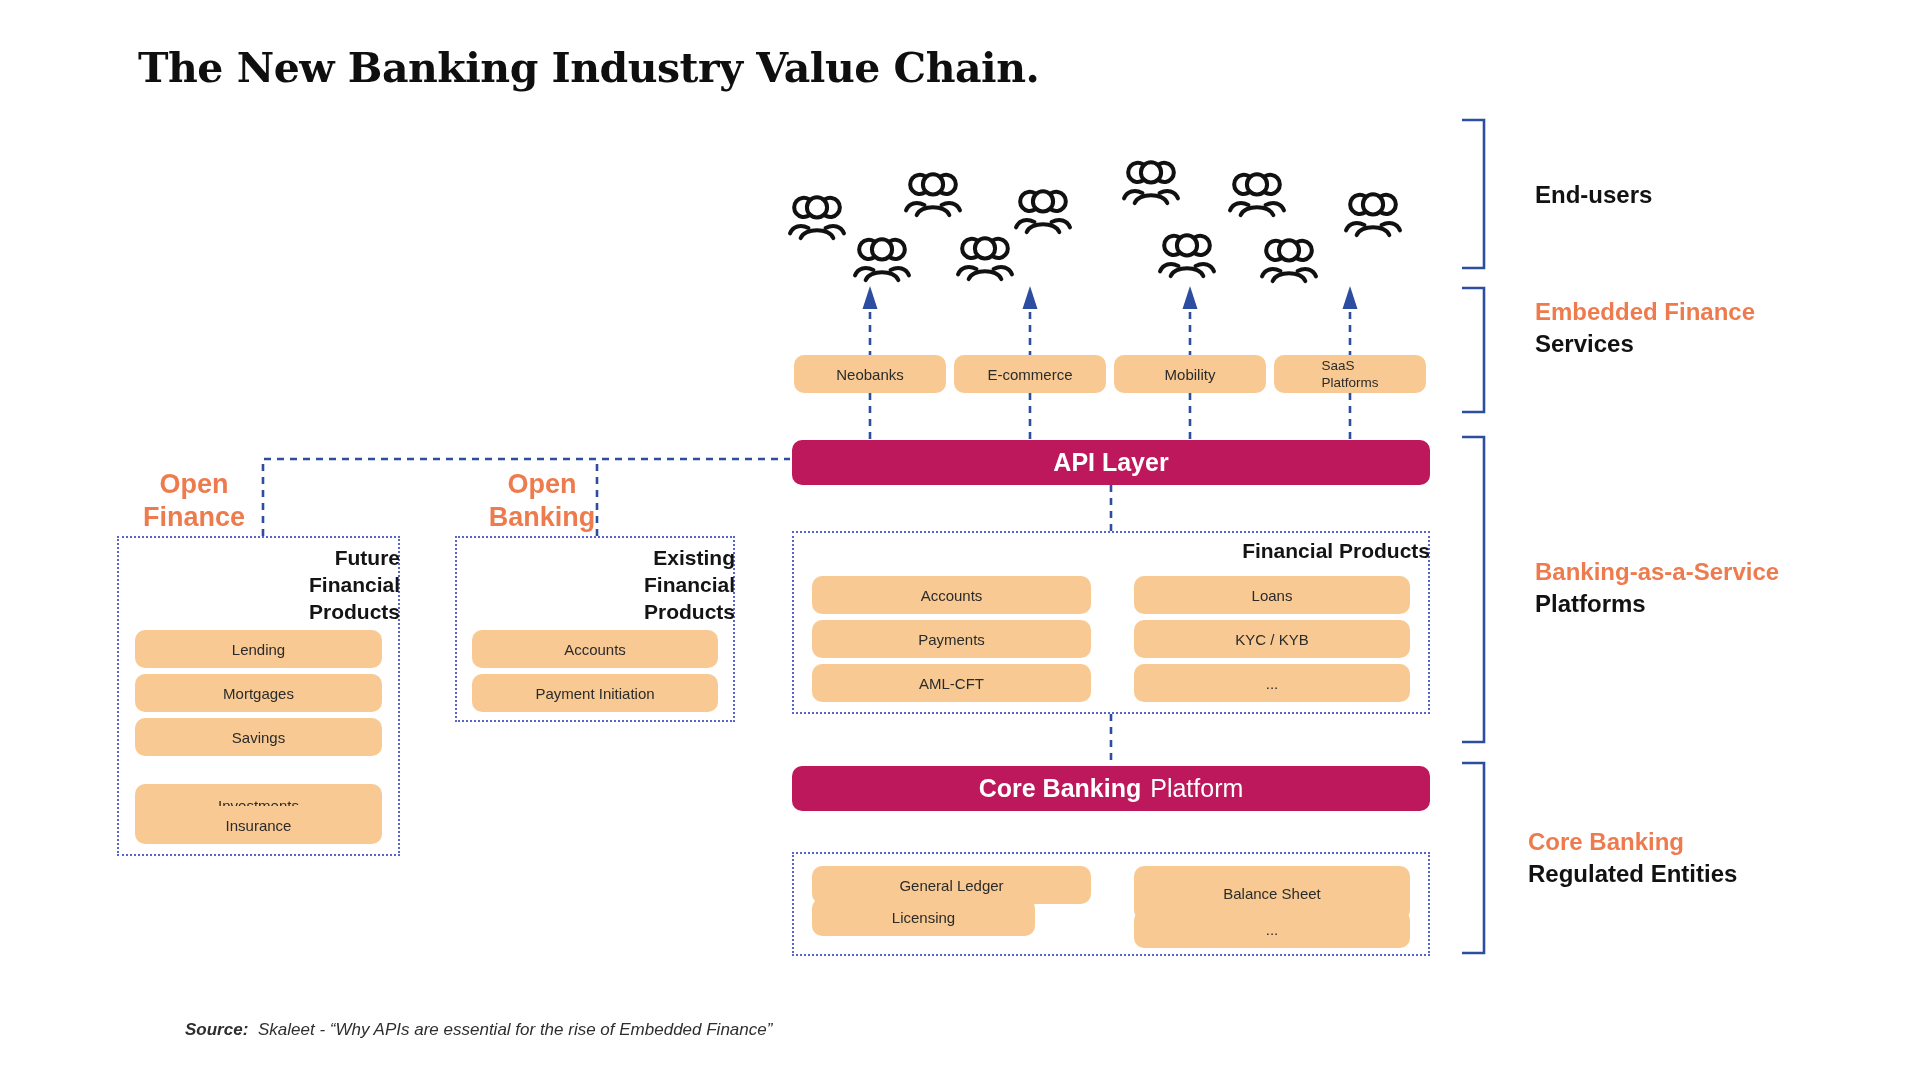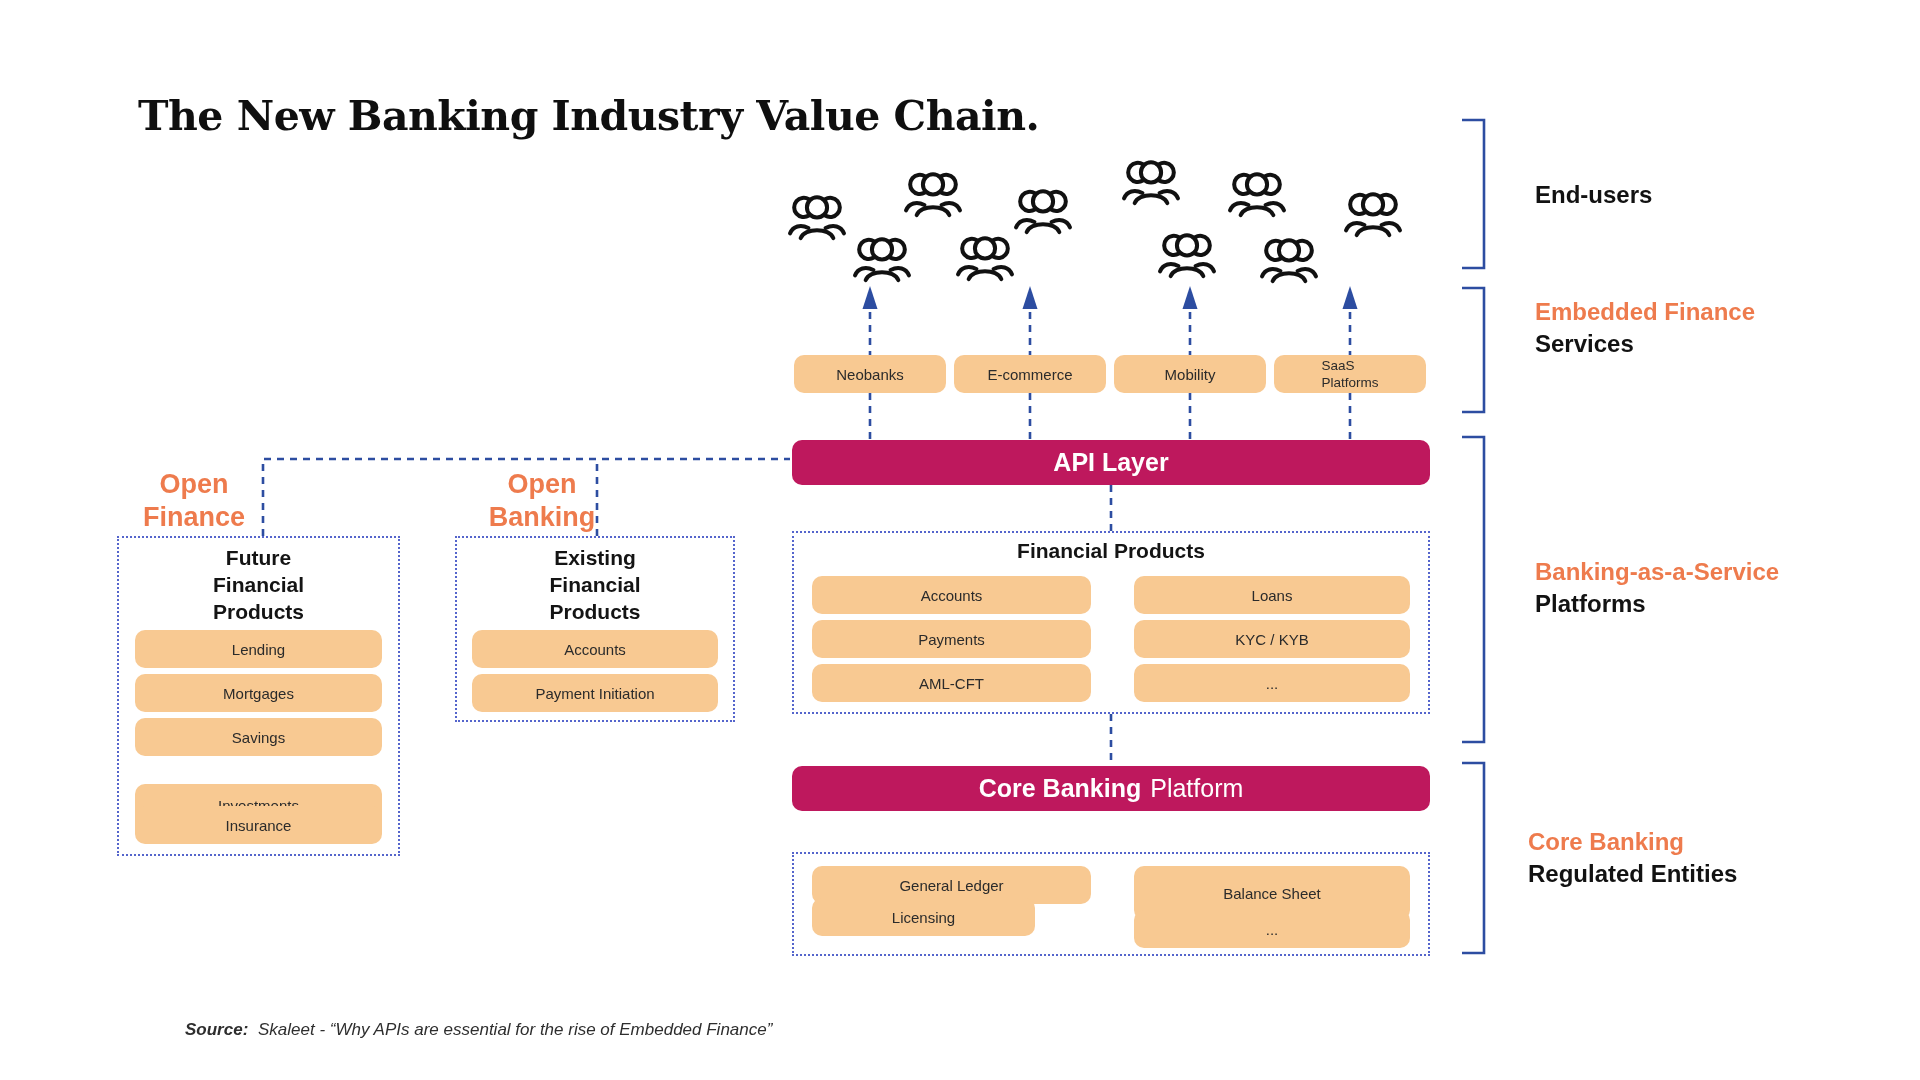--- a/index.html
+++ b/index.html
@@ -3,21 +3,21 @@
 <meta charset="utf-8">
 <style>
   html,body{margin:0;padding:0;background:#ffffff;}
   body{
     width:1920px;height:1080px;position:relative;overflow:hidden;
     font-family:"Liberation Sans",sans-serif;
   }
   .title{
     position:absolute;left:138px;top:44px;
     font-family:"DejaVu Serif",serif;font-weight:700;
-    font-size:41px;color:#0f0f0f;letter-spacing:-0.5px;margin-top:48px;
+    font-size:41px;color:#0f0f0f;letter-spacing:-0.5px;
   }
   
   .pill{
     position:absolute;background:#F8C992;border-radius:10px;
     display:flex;align-items:center;justify-content:center;
     font-size:15px;color:#2b2b2b;text-align:left;line-height:17px;
     white-space:pre-line;
   }
   .svc{height:38px;width:152px;top:355px;}
   .svc.two{font-size:13.5px;}
@@ -26,21 +26,21 @@
     position:absolute;left:792px;width:638px;height:45px;
     background:#be185d;border-radius:10px;color:#ffffff;
     display:flex;align-items:center;justify-content:center;
     font-size:25px;
   }
   .bar .b{font-weight:700;}
   .bar .r{font-weight:400;margin-left:9px;}
   
   .dotbox{position:absolute;border:2px dotted #5565CC;box-sizing:border-box;background:transparent;}
   .boxtitle{
-    position:absolute;font-weight:700;color:#141414;text-align:center;
+    position:absolute;font-weight:700;color:#141414;text-align:right;
     white-space:pre-line;font-size:21px;line-height:27px;
   }
   
   .accent{color:#EE7B4D;}
   .sidelabel{
     position:absolute;font-weight:700;text-align:center;
     font-size:27px;line-height:33px;white-space:pre-line;
   }
   .rlabel{position:absolute;font-weight:700;font-size:24px;line-height:32px;color:#121212;}
   .rlabel .l1{display:block;}

